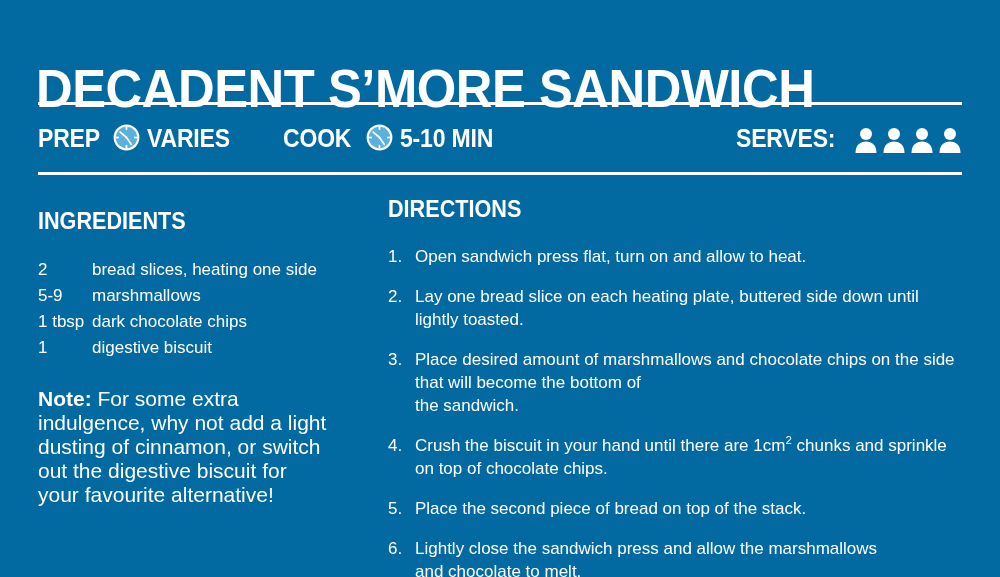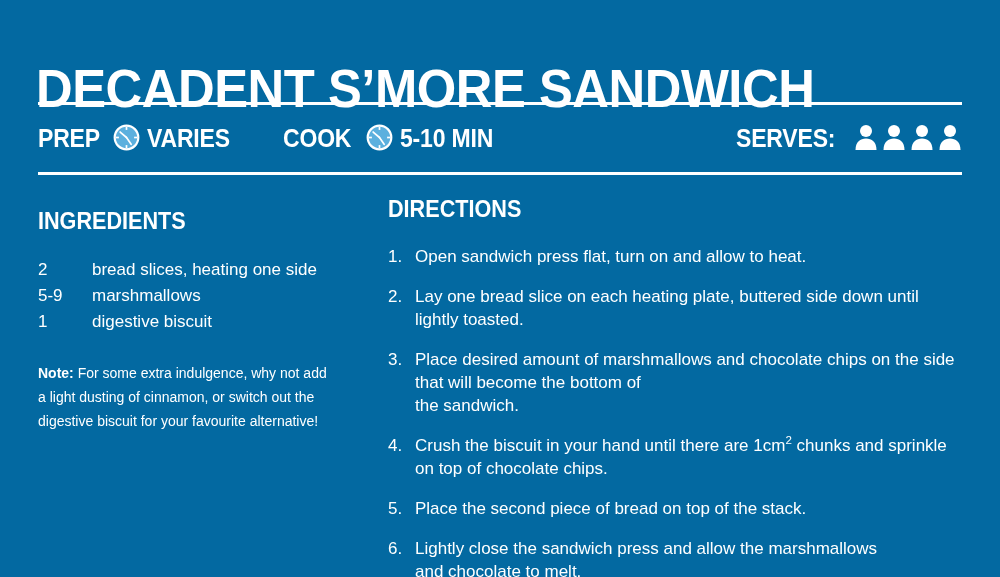--- a/index.html
+++ b/index.html
@@ -79,21 +79,21 @@
     width: 27px;
     height: 27px;
     margin: 0 7px 0 8px;
     flex: 0 0 auto;
     display: block;
   }
 
   .serves {
     margin-left: auto;
     display: flex;
-    align-items: flex-start;
+    align-items: flex-end;
   }
   .serves-label {
     color: #ffffff;
     font-size: 25px;
     font-weight: bold;
     letter-spacing: -0.2px;
     margin-right: 10px;
     transform: scaleX(0.92);
     transform-origin: left center;
   }
@@ -149,21 +149,21 @@
     flex: 0 0 54px;
     width: 54px;
   }
   .ing-name {
     flex: 1 1 auto;
   }
 
   .note {
     margin-top: 26px;
     color: #ffffff;
-    font-size: 14px;
+    font-size: 21px;
     line-height: 24px;
     width: 292px;
   }
   .note-label { font-weight: bold; }
 
   
   .dir-list {
     list-style: none;
     margin: 0;
     padding: 0;
@@ -270,20 +270,24 @@
     <ul class="ing-list">
         <li class="ing-row">
           <span class="ing-amount">2</span>
           <span class="ing-name">bread slices, heating one side</span>
         </li>
         <li class="ing-row">
           <span class="ing-amount">5-9</span>
           <span class="ing-name">marshmallows</span>
         </li>
         <li class="ing-row">
+          <span class="ing-amount">1 tbsp</span>
+          <span class="ing-name">dark chocolate chips</span>
+        </li>
+        <li class="ing-row">
           <span class="ing-amount">1</span>
           <span class="ing-name">digestive biscuit</span>
         </li>
       </ul>
     <p class="note">
       <span class="note-label">Note:</span><span> For some extra indulgence, why not add a light dusting of cinnamon, or switch out the digestive biscuit for your favourite alternative!</span>
     </p>
   </div>
 
   <div class="col-directions">

